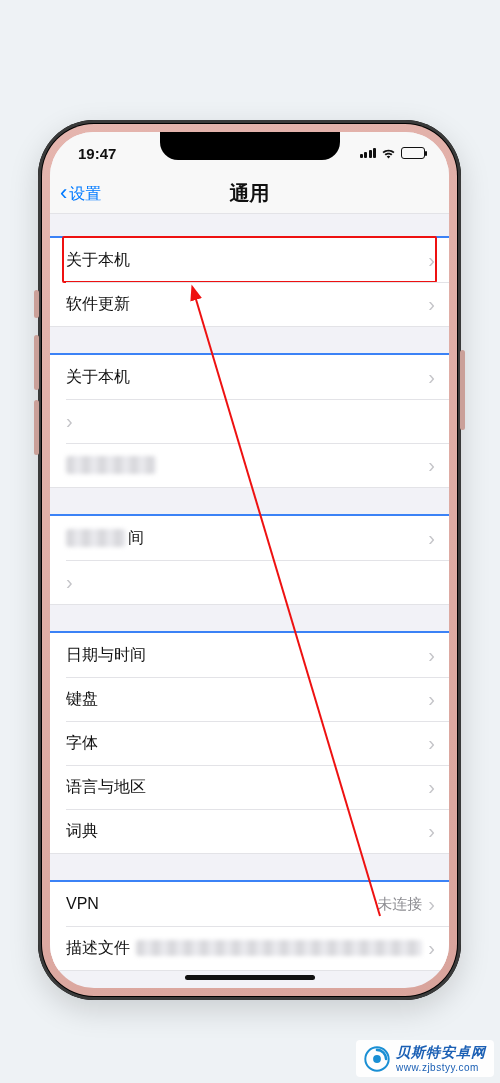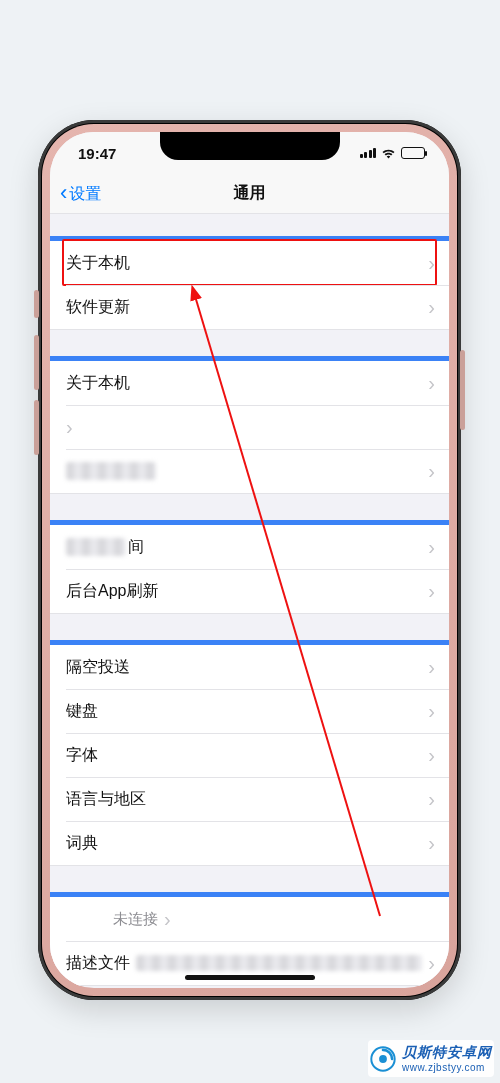--- a/index.html
+++ b/index.html
@@ -76,24 +76,24 @@
       display:flex; align-items:center; justify-content:center;
       height:40px; background:#f8f8f8; border-bottom:1px solid #e3e3e7;
       position:relative;
     }
     .nav-back {
       position:absolute; left:10px; top:0; height:40px;
       display:flex; align-items:center; gap:2px;
       color:#007aff; font-size:16px;
     }
     .nav-back .chev { font-size:22px; line-height:1; font-weight:300; margin-top:-2px;}
-    .nav-title { font-size:16px; font-weight:600; color:#111; }
+    .nav-title { font-size:20px; font-weight:600; color:#111; }
 
     .content { background:#f2f2f7; }
-    .group { margin-top:26px; background:#fff; border-top:5px solid #3b82f6; border-bottom:1px solid #e3e3e7; }
+    .group { margin-top:26px; background:#fff; border-top:2px solid #3b82f6; border-bottom:1px solid #e3e3e7; }
     .group.first { margin-top:22px; }
     .row {
       display:flex; align-items:center;
       min-height:44px; padding:0 14px 0 16px;
       position:relative;
     }
     .row + .row::before{
       content:""; position:absolute; left:16px; right:0; top:0;
       height:1px; background:#e3e3e7;
     }
@@ -112,21 +112,21 @@
     }
     .arrow-svg { position:absolute; left:0; top:0; width:100%; height:100%; pointer-events:none; }
     .home-indicator{
       position:absolute; bottom:8px; left:50%; transform:translateX(-50%);
       width:130px; height:5px; background:#111; border-radius:3px;
     }
     .watermark {
       position:absolute; right:6px; bottom:6px;
       display:flex; align-items:center; gap:6px;
       background:rgba(255,255,255,.9);
-      padding:4px 2px; border-radius:4px;
+      padding:4px 8px; border-radius:4px;
       font-size:12px;
     }
     .wm-logo { width:26px; height:26px; }
     .wm-texts strong{font-size:14px; letter-spacing:1px; font-style:italic; color:#1a5fb4;}
     .wm-texts small{display:block;color:#1a5fb4; letter-spacing:.5px;}
   </style>
 </head>
 <body>
 
 <div class="phone-frame">
@@ -193,28 +193,27 @@
       </div>
 
       <div class="group">
         <div class="row">
           <span class="blurred" style="width:60px;"></span>
           <span class="row-label" style="flex:0;margin-left:2px;">间</span>
           <span style="flex:1"></span>
           <span class="chevron">›</span>
         </div>
         <div class="row">
-          <span class="row-label">后台App刷新</span>
-          <span class="chevron">›</span>
-        </div>
-      </div>
-
-      <div class="group">
-        <div class="row">
-          <span class="row-label">隔空投送</span>
+          <span class="chevron">›</span>
+        </div>
+      </div>
+
+      <div class="group">
+        <div class="row">
+          <span class="row-label">日期与时间</span>
           <span class="chevron">›</span>
         </div>
         <div class="row">
           <span class="row-label">键盘</span>
           <span class="chevron">›</span>
         </div>
         <div class="row">
           <span class="row-label">字体</span>
           <span class="chevron">›</span>
         </div>
@@ -223,20 +222,21 @@
           <span class="chevron">›</span>
         </div>
         <div class="row">
           <span class="row-label">词典</span>
           <span class="chevron">›</span>
         </div>
       </div>
 
       <div class="group">
         <div class="row">
+          <span class="row-label">VPN</span>
           <span class="row-value">未连接</span>
           <span class="chevron">›</span>
         </div>
         <div class="row">
           <span class="row-label" style="flex:0;white-space:nowrap;">描述文件</span>
           <span class="blurred" style="flex:1;margin:0 6px;height:16px;"></span>
           <span class="chevron">›</span>
         </div>
       </div>
 

